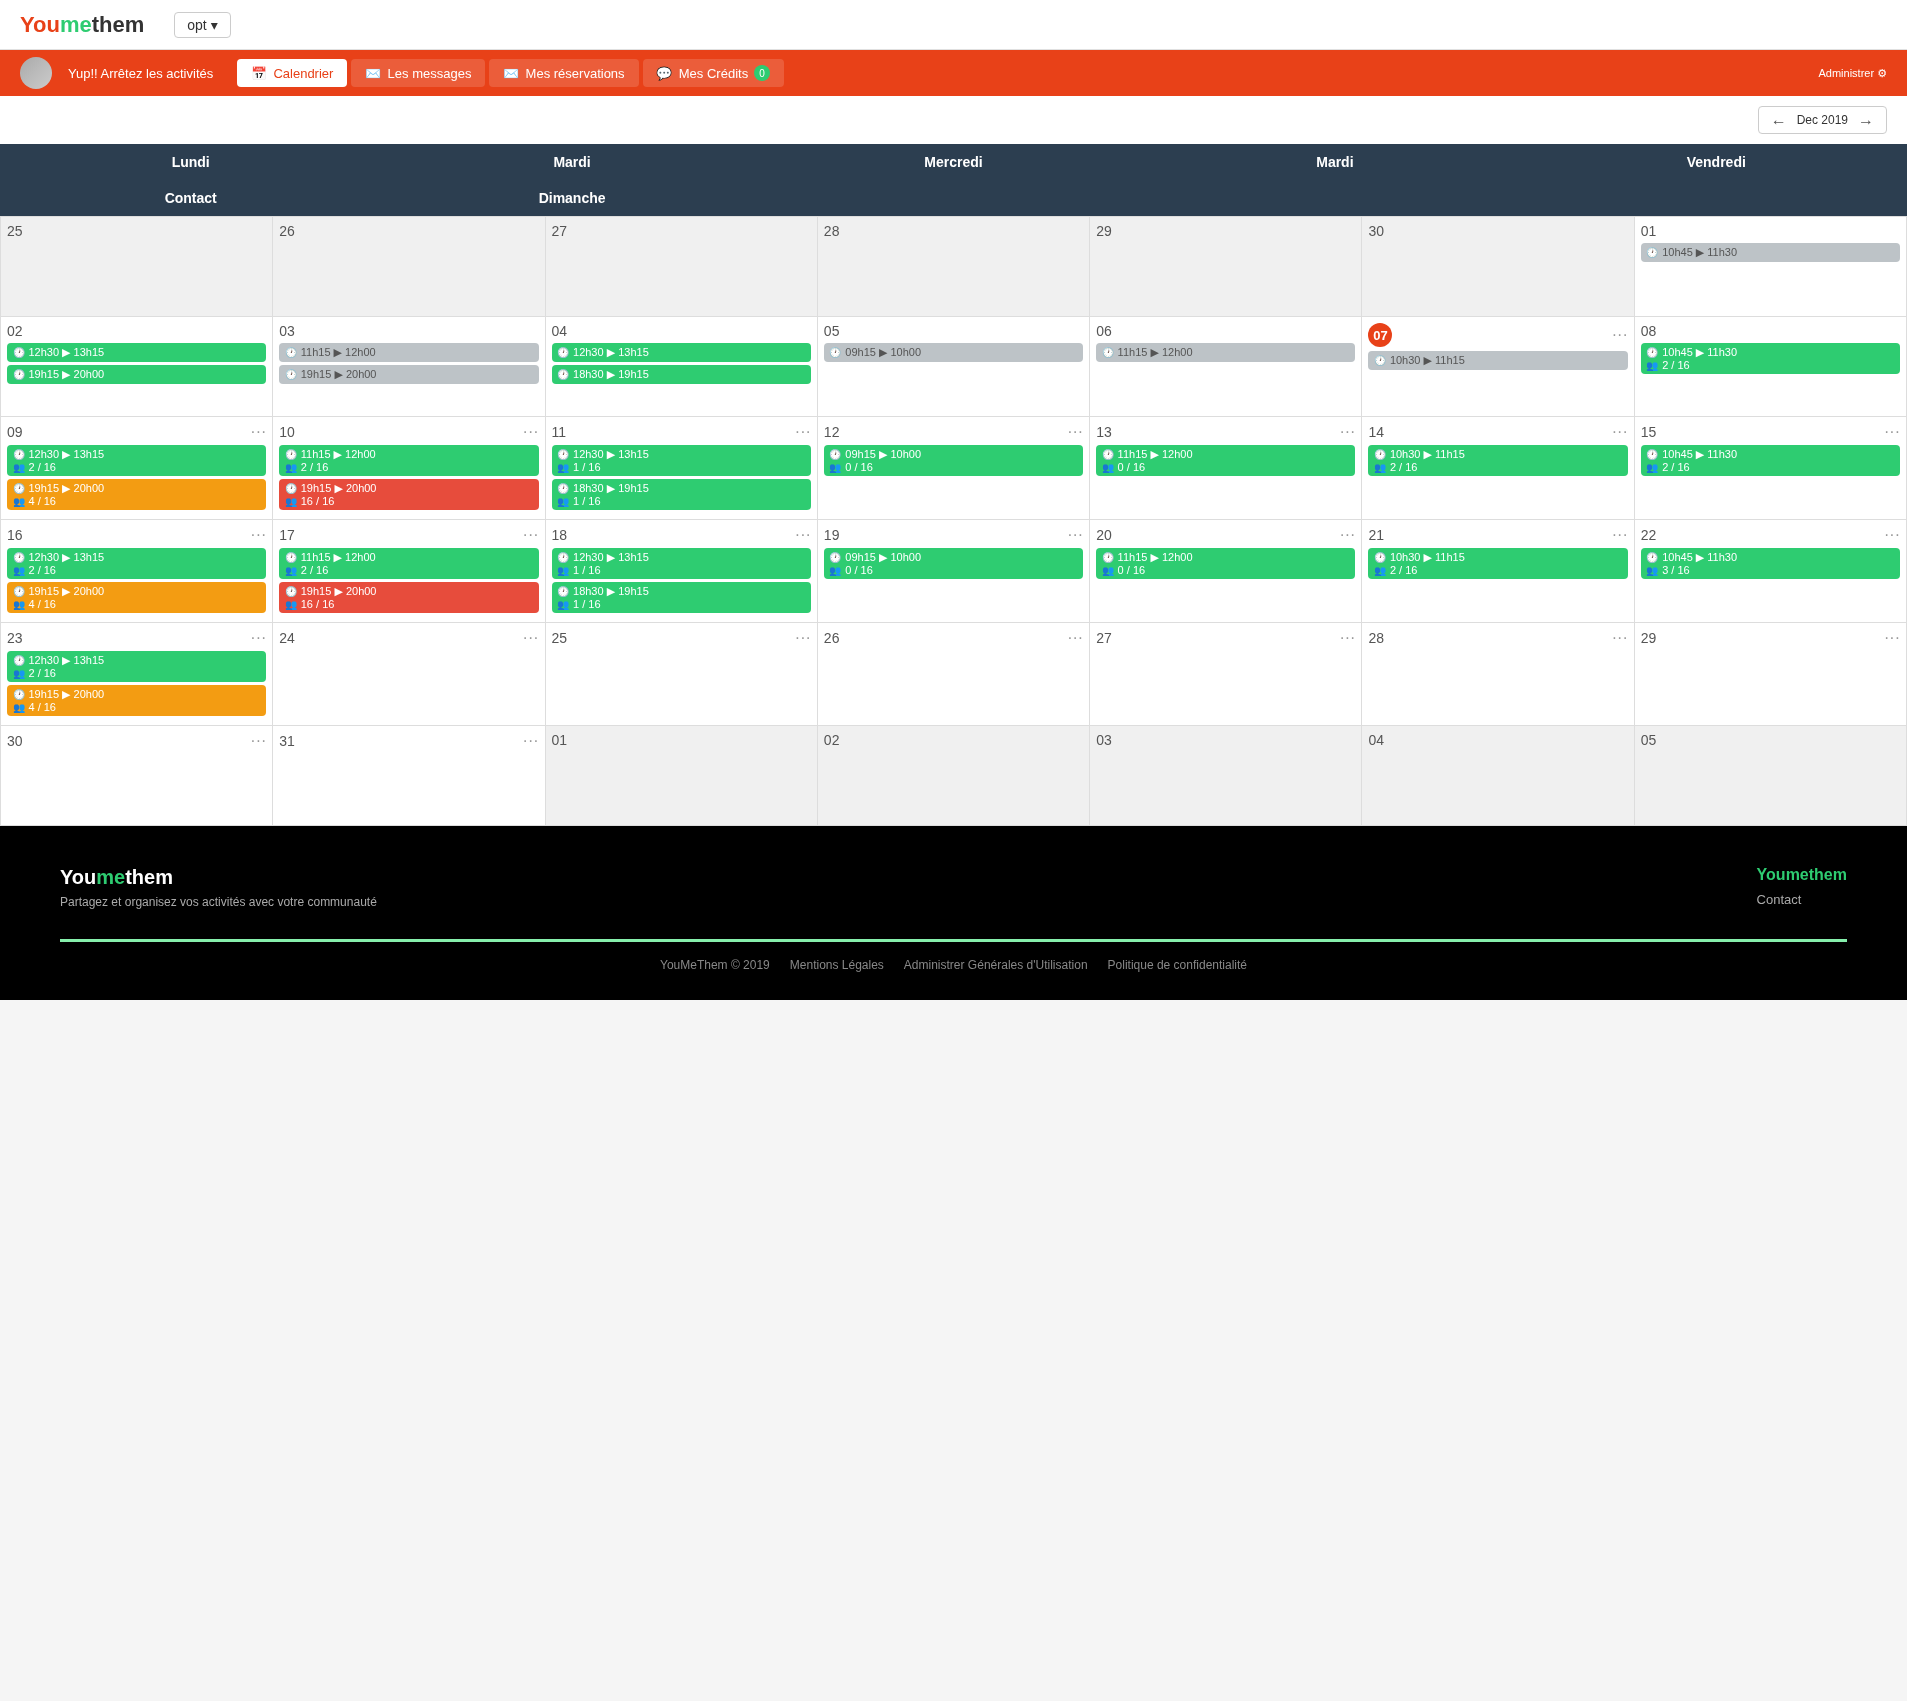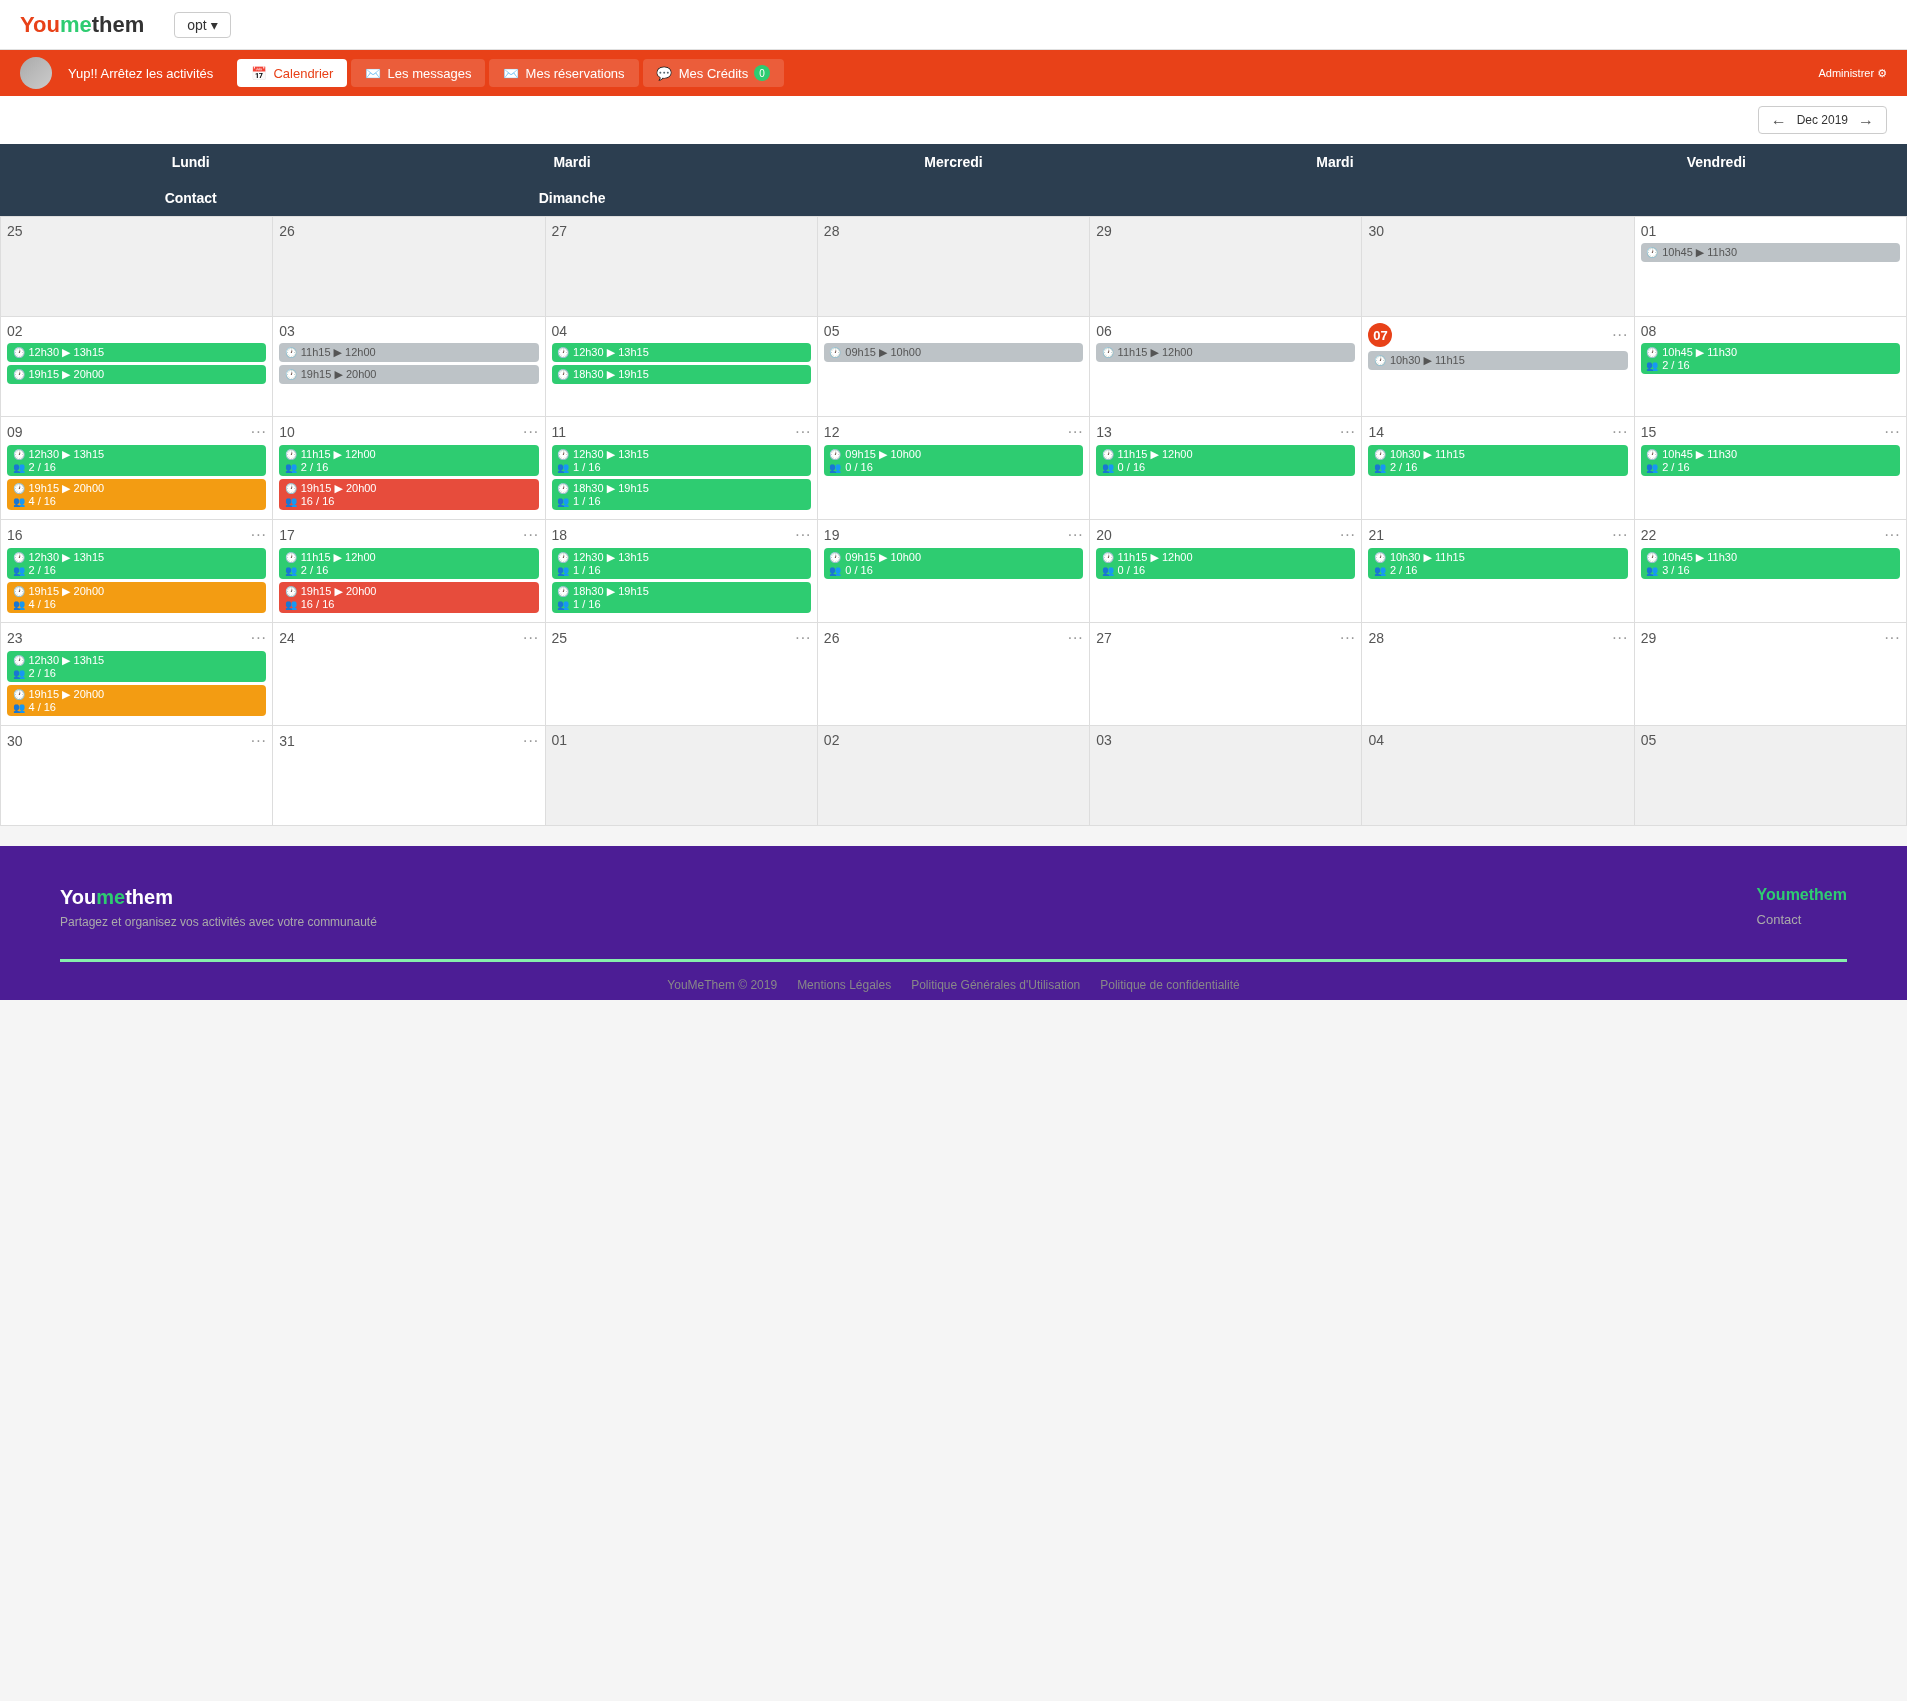--- a/index.html
+++ b/index.html
@@ -110,21 +110,21 @@
       font-size: 11px; color: #fff; cursor: pointer;
     }
     .event-green { background: #2ecc71; }
     .event-yellow { background: #f39c12; }
     .event-red { background: #e74c3c; }
     .event-gray { background: #bdc3c7; color: #555; }
     .event-row { display: flex; align-items: center; gap: 3px; flex-wrap: wrap; }
 
     
     .footer {
-      background: #4c1d95; color: #ccc; margin-top: 20px; padding: 40px 60px 8px;
+      background: #000000; color: #ccc; padding: 40px 60px 28px;
     }
     .footer-top { display: flex; justify-content: space-between; margin-bottom: 30px; }
     .footer-brand-you { color: #fff; font-size: 20px; font-weight: bold; }
     .footer-brand-me { color: #2ecc71; font-size: 20px; font-weight: bold; }
     .footer-brand-them { color: #fff; font-size: 20px; font-weight: bold; }
     .footer-tagline { color: #aaa; font-size: 12px; margin-top: 6px; }
     .footer-right h4 { color: #2ecc71; font-size: 16px; margin-bottom: 8px; }
     .footer-right a { color: #aaa; text-decoration: none; display: block; font-size: 13px; }
     .footer-bottom {
       border-top: 3px solid #86efac; padding-top: 16px;
@@ -558,16 +558,16 @@
       <div class="footer-tagline">Partagez et organisez vos activités avec votre communauté</div>
     </div>
     <div class="footer-right">
       <h4>Youmethem</h4>
       <a>Contact</a>
     </div>
   </div>
   <div class="footer-bottom">
     <span>YouMeThem © 2019</span>
     <a>Mentions Légales</a>
-    <a>Politique Générales d'Utilisation</a>
+    <a>Administrer Générales d'Utilisation</a>
     <a>Politique de confidentialité</a>
   </div>
 </footer>
 
 </body></html>

